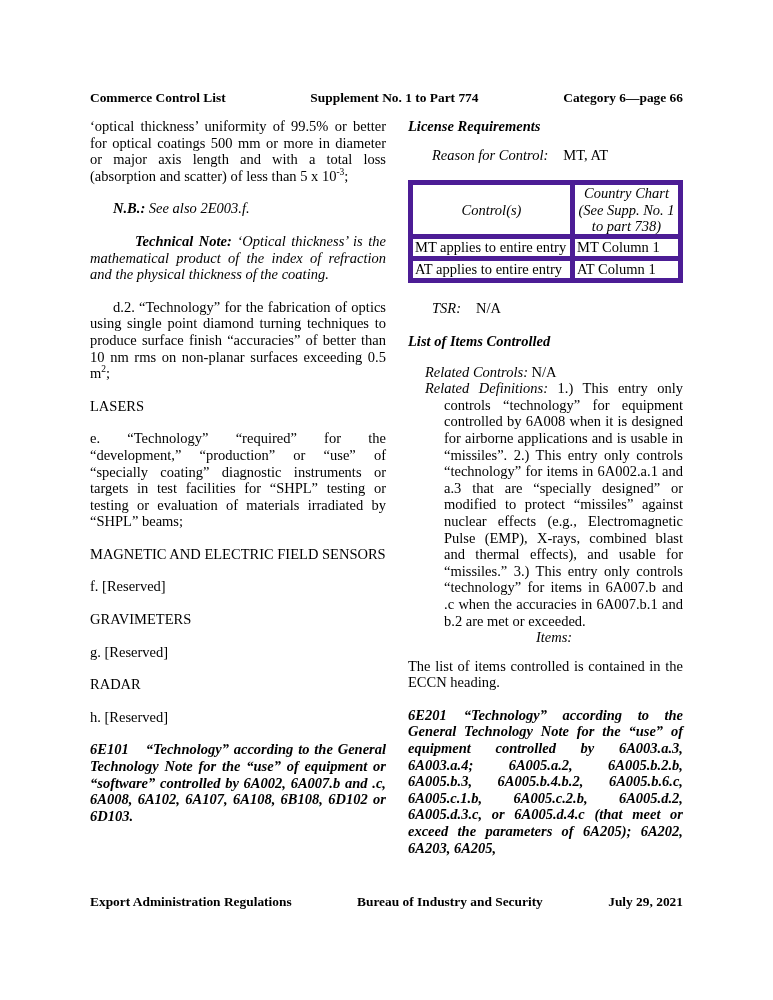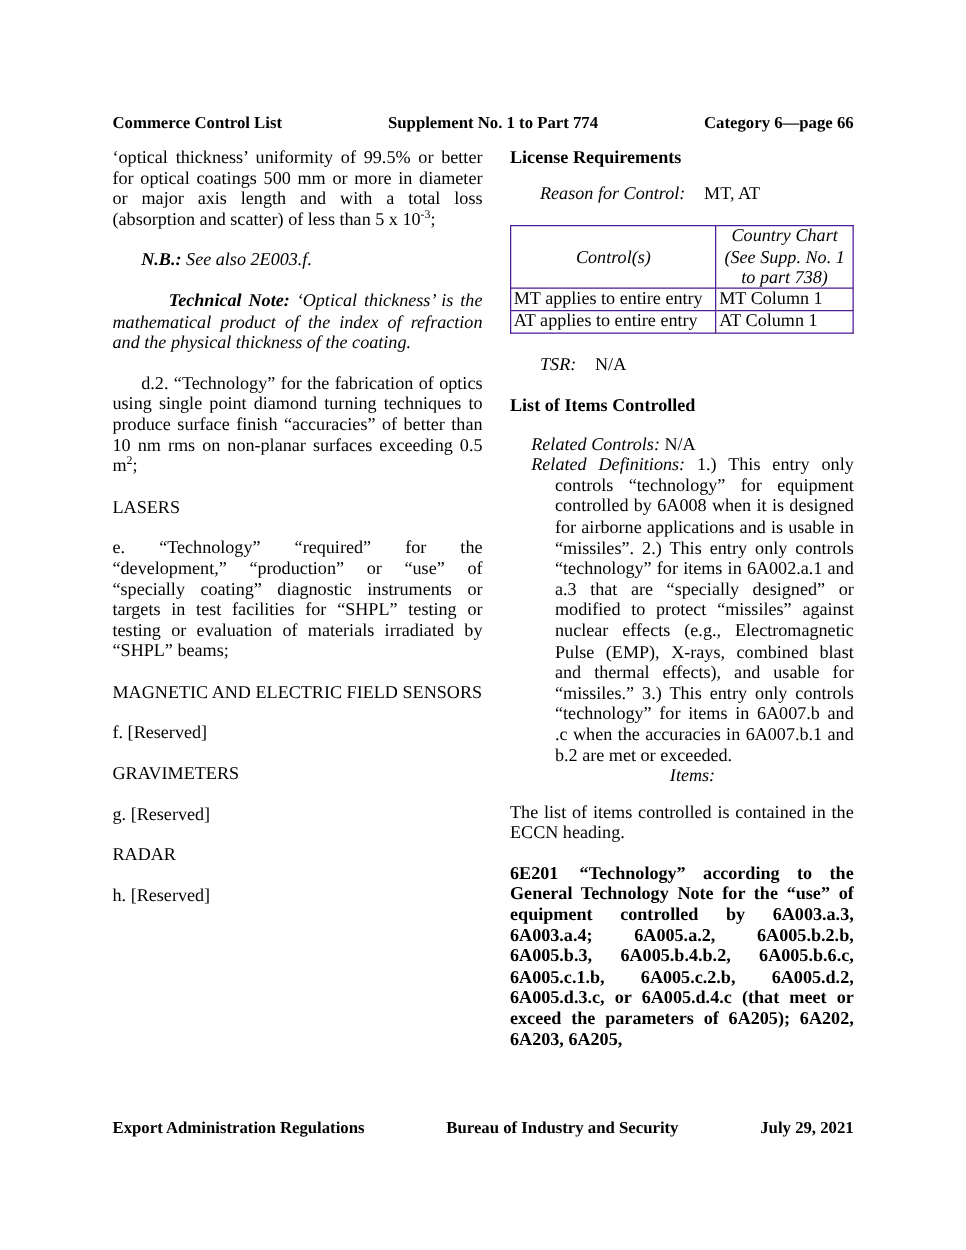--- a/index.html
+++ b/index.html
@@ -34,21 +34,21 @@
     left: 90px;
     width: 593px;
     display: flex;
     gap: 22px;
   }
   .col { text-align: justify; }
   .col-left  { width: 296px; }
   .col-right { width: 275px; }
 
   p { margin: 0 0 16px 0; }
-  .b  { font-weight: bold; }
+  .b  { font-weight: bold; font-style: italic; }
   .it { font-style: italic; }
   .bi { font-weight: bold; font-style: italic; }
   sup { font-size: 9.5px; line-height: 0; }
 
   .ind-nb { text-indent: 23px; }
   .tn     { font-style: italic; text-indent: 45px; }
   .ind-d2 { text-indent: 23px; }
 
   .heading-caps { margin-bottom: 16px; }
   .mt-extra { margin-top: 16px; }
@@ -57,21 +57,21 @@
   .lead-line .val { margin-left: 15px; }
   .mb-sm { margin-bottom: 12px; }
   .mb-md { margin-bottom: 17px; }
 
   table.lic {
     border-collapse: collapse;
     width: 100%;
     margin: 1px 0 17px 0;
   }
   table.lic th, table.lic td {
-    border: 1px solid #4c1d95;
+    border: 5px solid #4c1d95;
     padding: 0 2px;
   }
   table.lic th {
     font-weight: normal;
     font-style: italic;
     text-align: center;
     vertical-align: middle;
     line-height: 16.4px;
   }
   table.lic td {
@@ -116,20 +116,21 @@
       <p>f. [Reserved]</p>
 
       <p class="heading-caps">GRAVIMETERS</p>
 
       <p>g. [Reserved]</p>
 
       <p class="heading-caps">RADAR</p>
 
       <p>h. [Reserved]</p>
 
+      <p class="b mt-extra eccn-para"><span>6E101</span><span class="eccn-text">“Technology” according to the General Technology Note for the “use” of equipment or “software” controlled by 6A002, 6A007.b and .c, 6A008, 6A102, 6A107, 6A108, 6B108, 6D102 or 6D103.</span></p>
 
     </div>
 
     <div class="col col-right">
 
       <p class="b mb-sm">License Requirements</p>
 
       <p class="lead-line mb-md"><span class="it">Reason for Control:</span><span class="val">MT, AT</span></p>
 
       <table class="lic">

